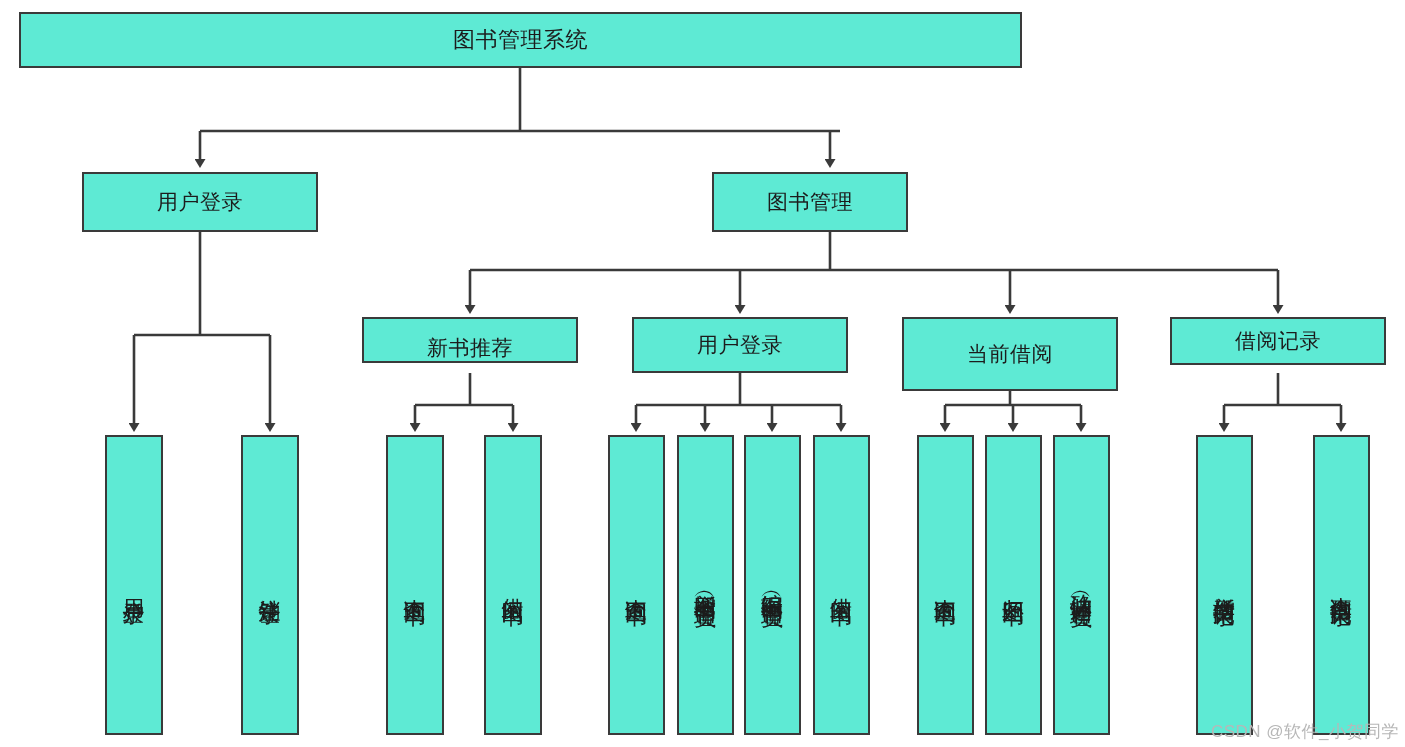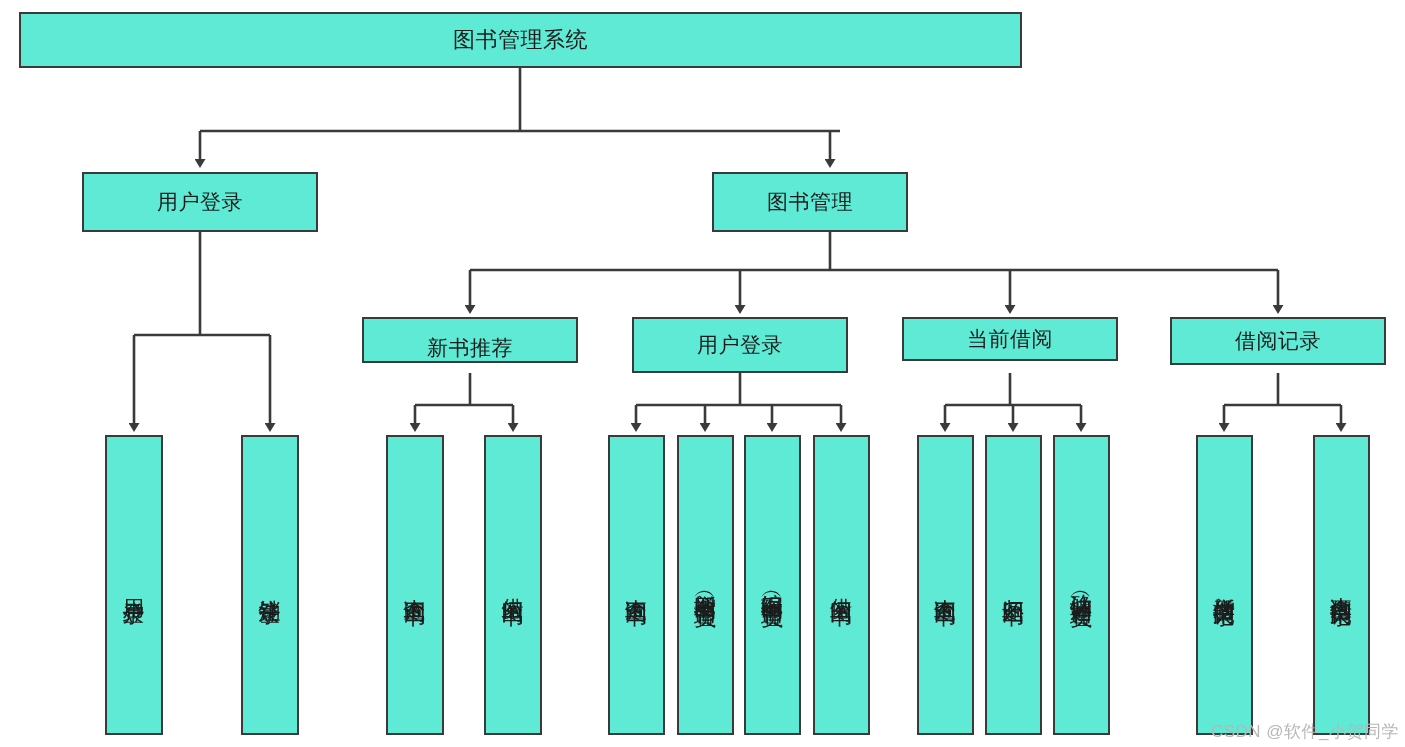--- a/index.html
+++ b/index.html
@@ -139,21 +139,21 @@
   <div class="node horiz" style="left:712px; top:172px; width:196px; height:60px;">
     <span class="node-label">图书管理</span>
   </div>
 
   <div class="node horiz" style="left:362px; top:317px; width:216px; height:46px;align-items:flex-end;">
     <span class="node-label">新书推荐</span>
   </div>
   <div class="node horiz" style="left:632px; top:317px; width:216px; height:56px;">
     <span class="node-label">用户登录</span>
   </div>
-  <div class="node horiz" style="left:902px; top:317px; width:216px; height:44px;">
+  <div class="node horiz" style="left:902px; top:317px; width:216px; height:74px;">
     <span class="node-label">当前借阅</span>
   </div>
   <div class="node horiz" style="left:1170px; top:317px; width:216px; height:48px;">
     <span class="node-label">借阅记录</span>
   </div>
 
   <div class="node leaf" style="left:105px; top:435px; width:58px; height:300px;">
     <span class="node-label">用户登录</span>
   </div>
   <div class="node leaf" style="left:241px; top:435px; width:58px; height:300px;">

